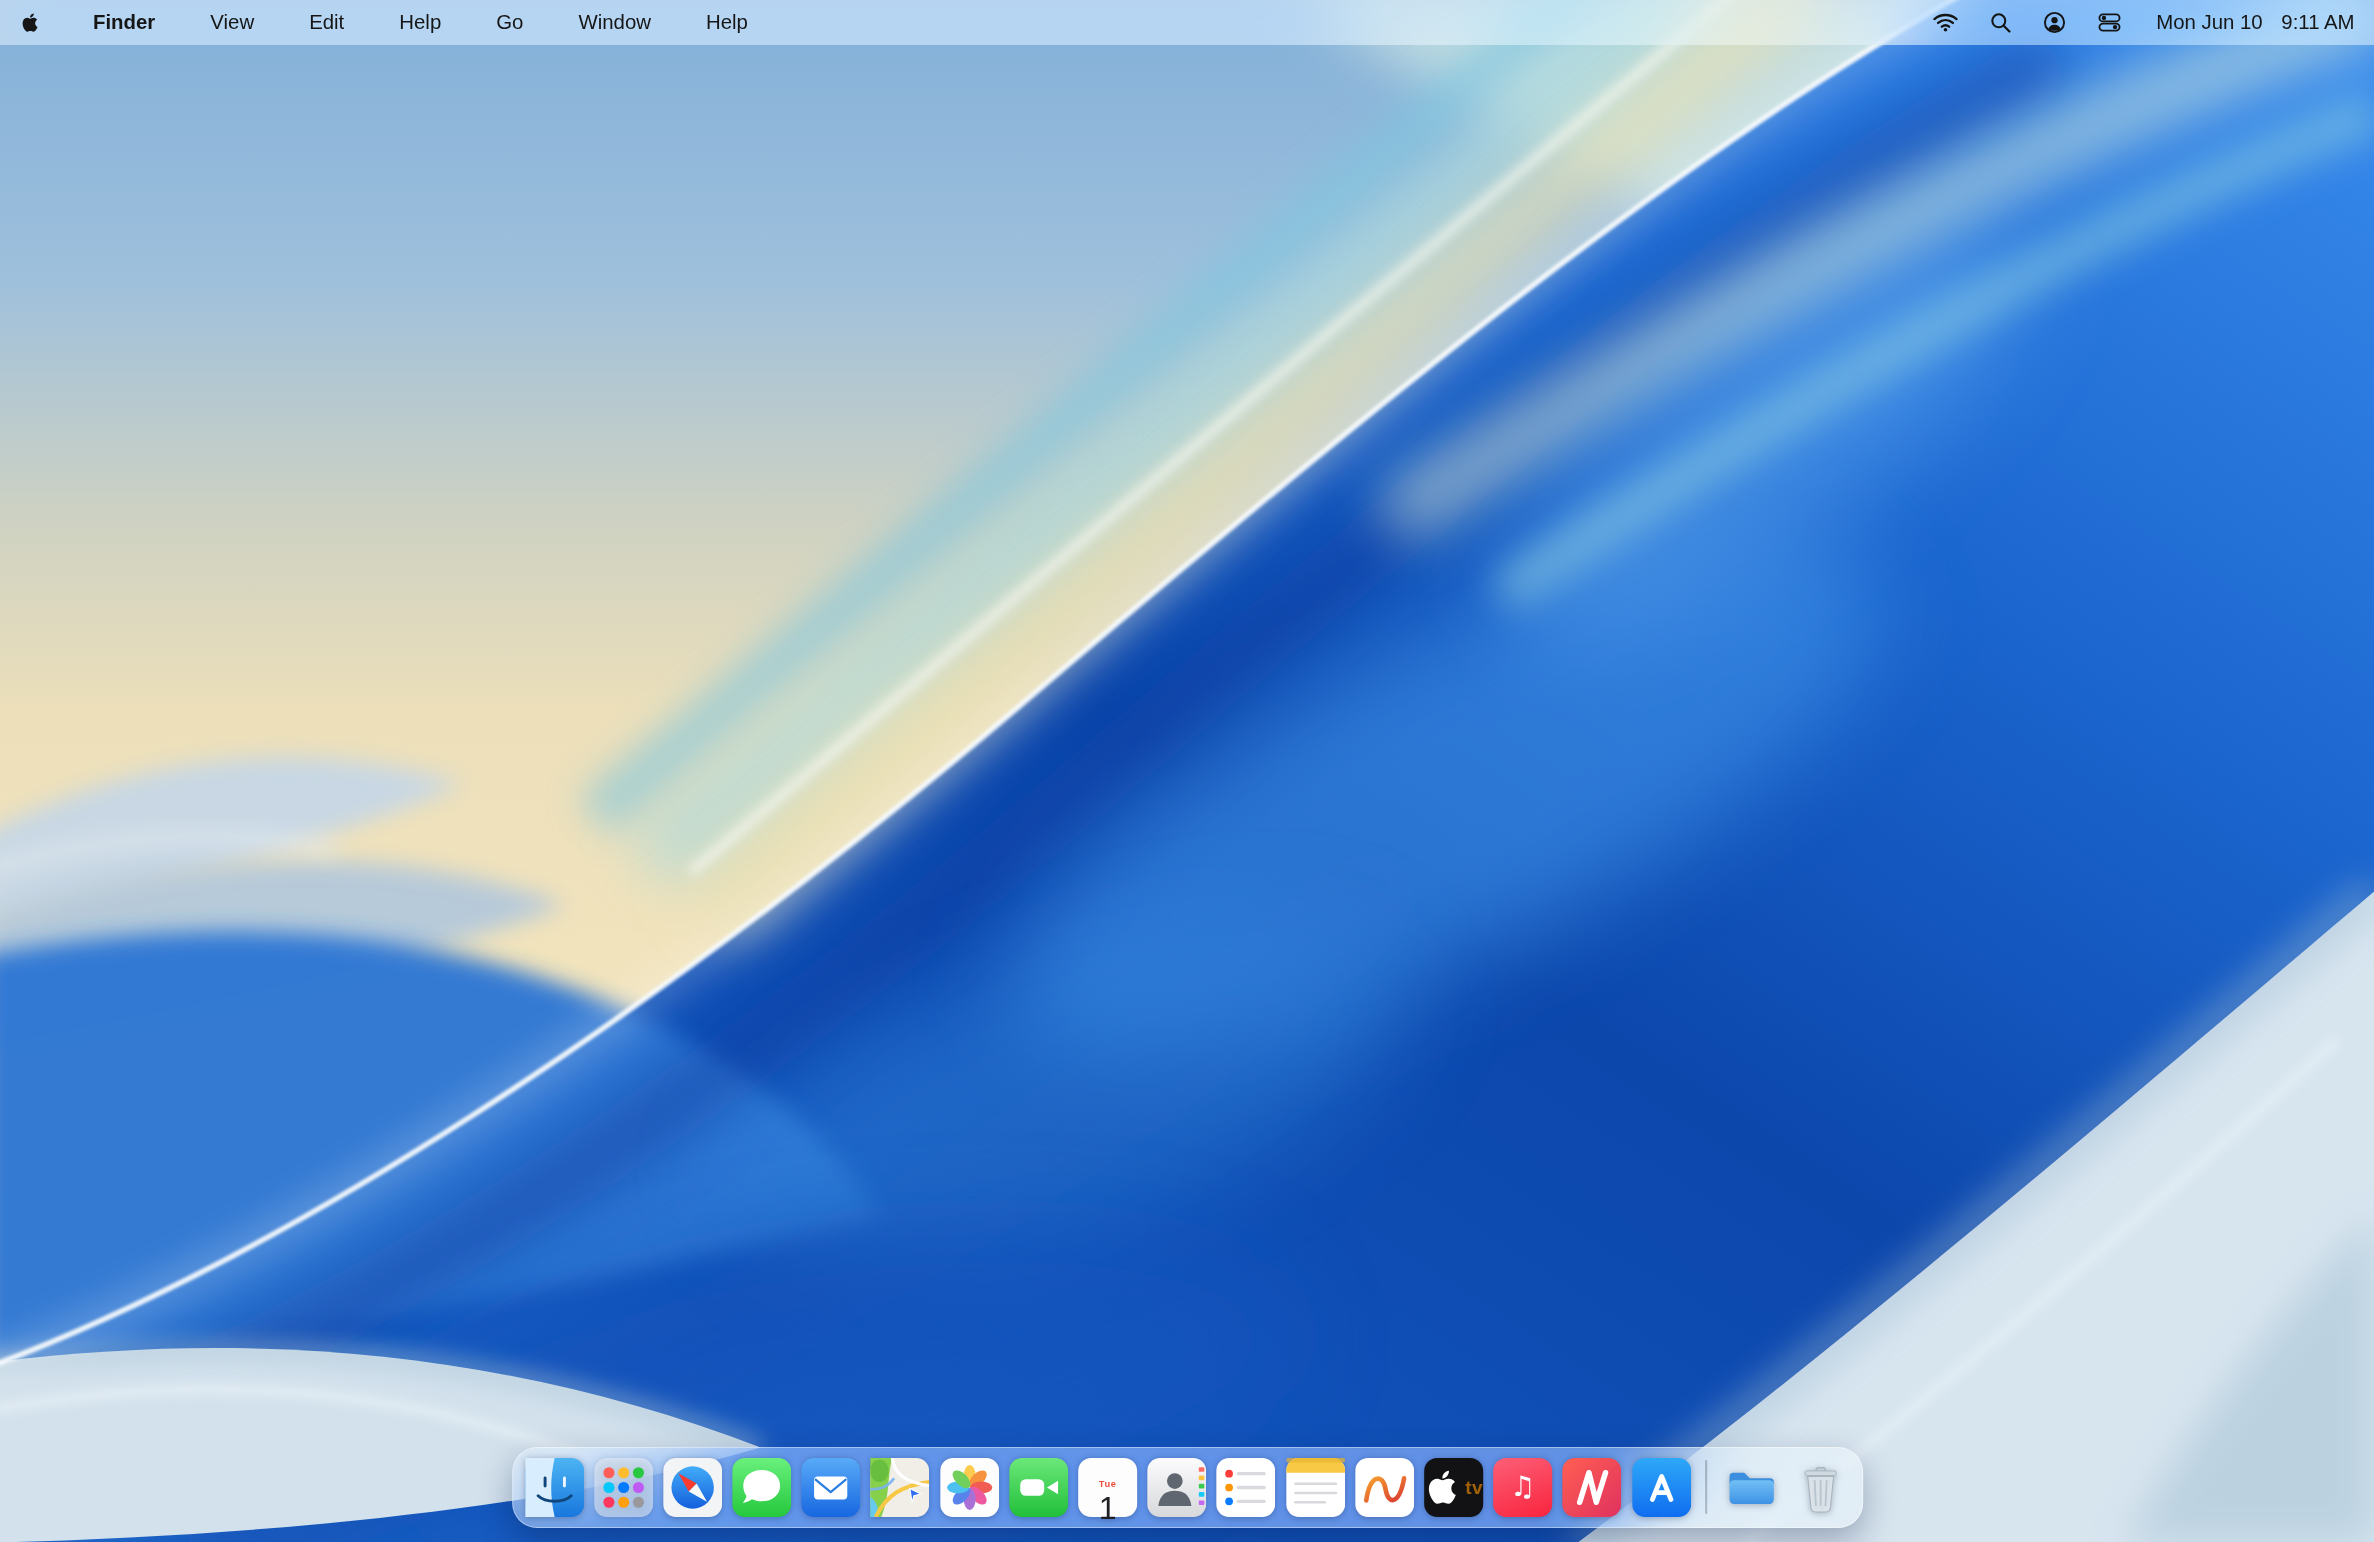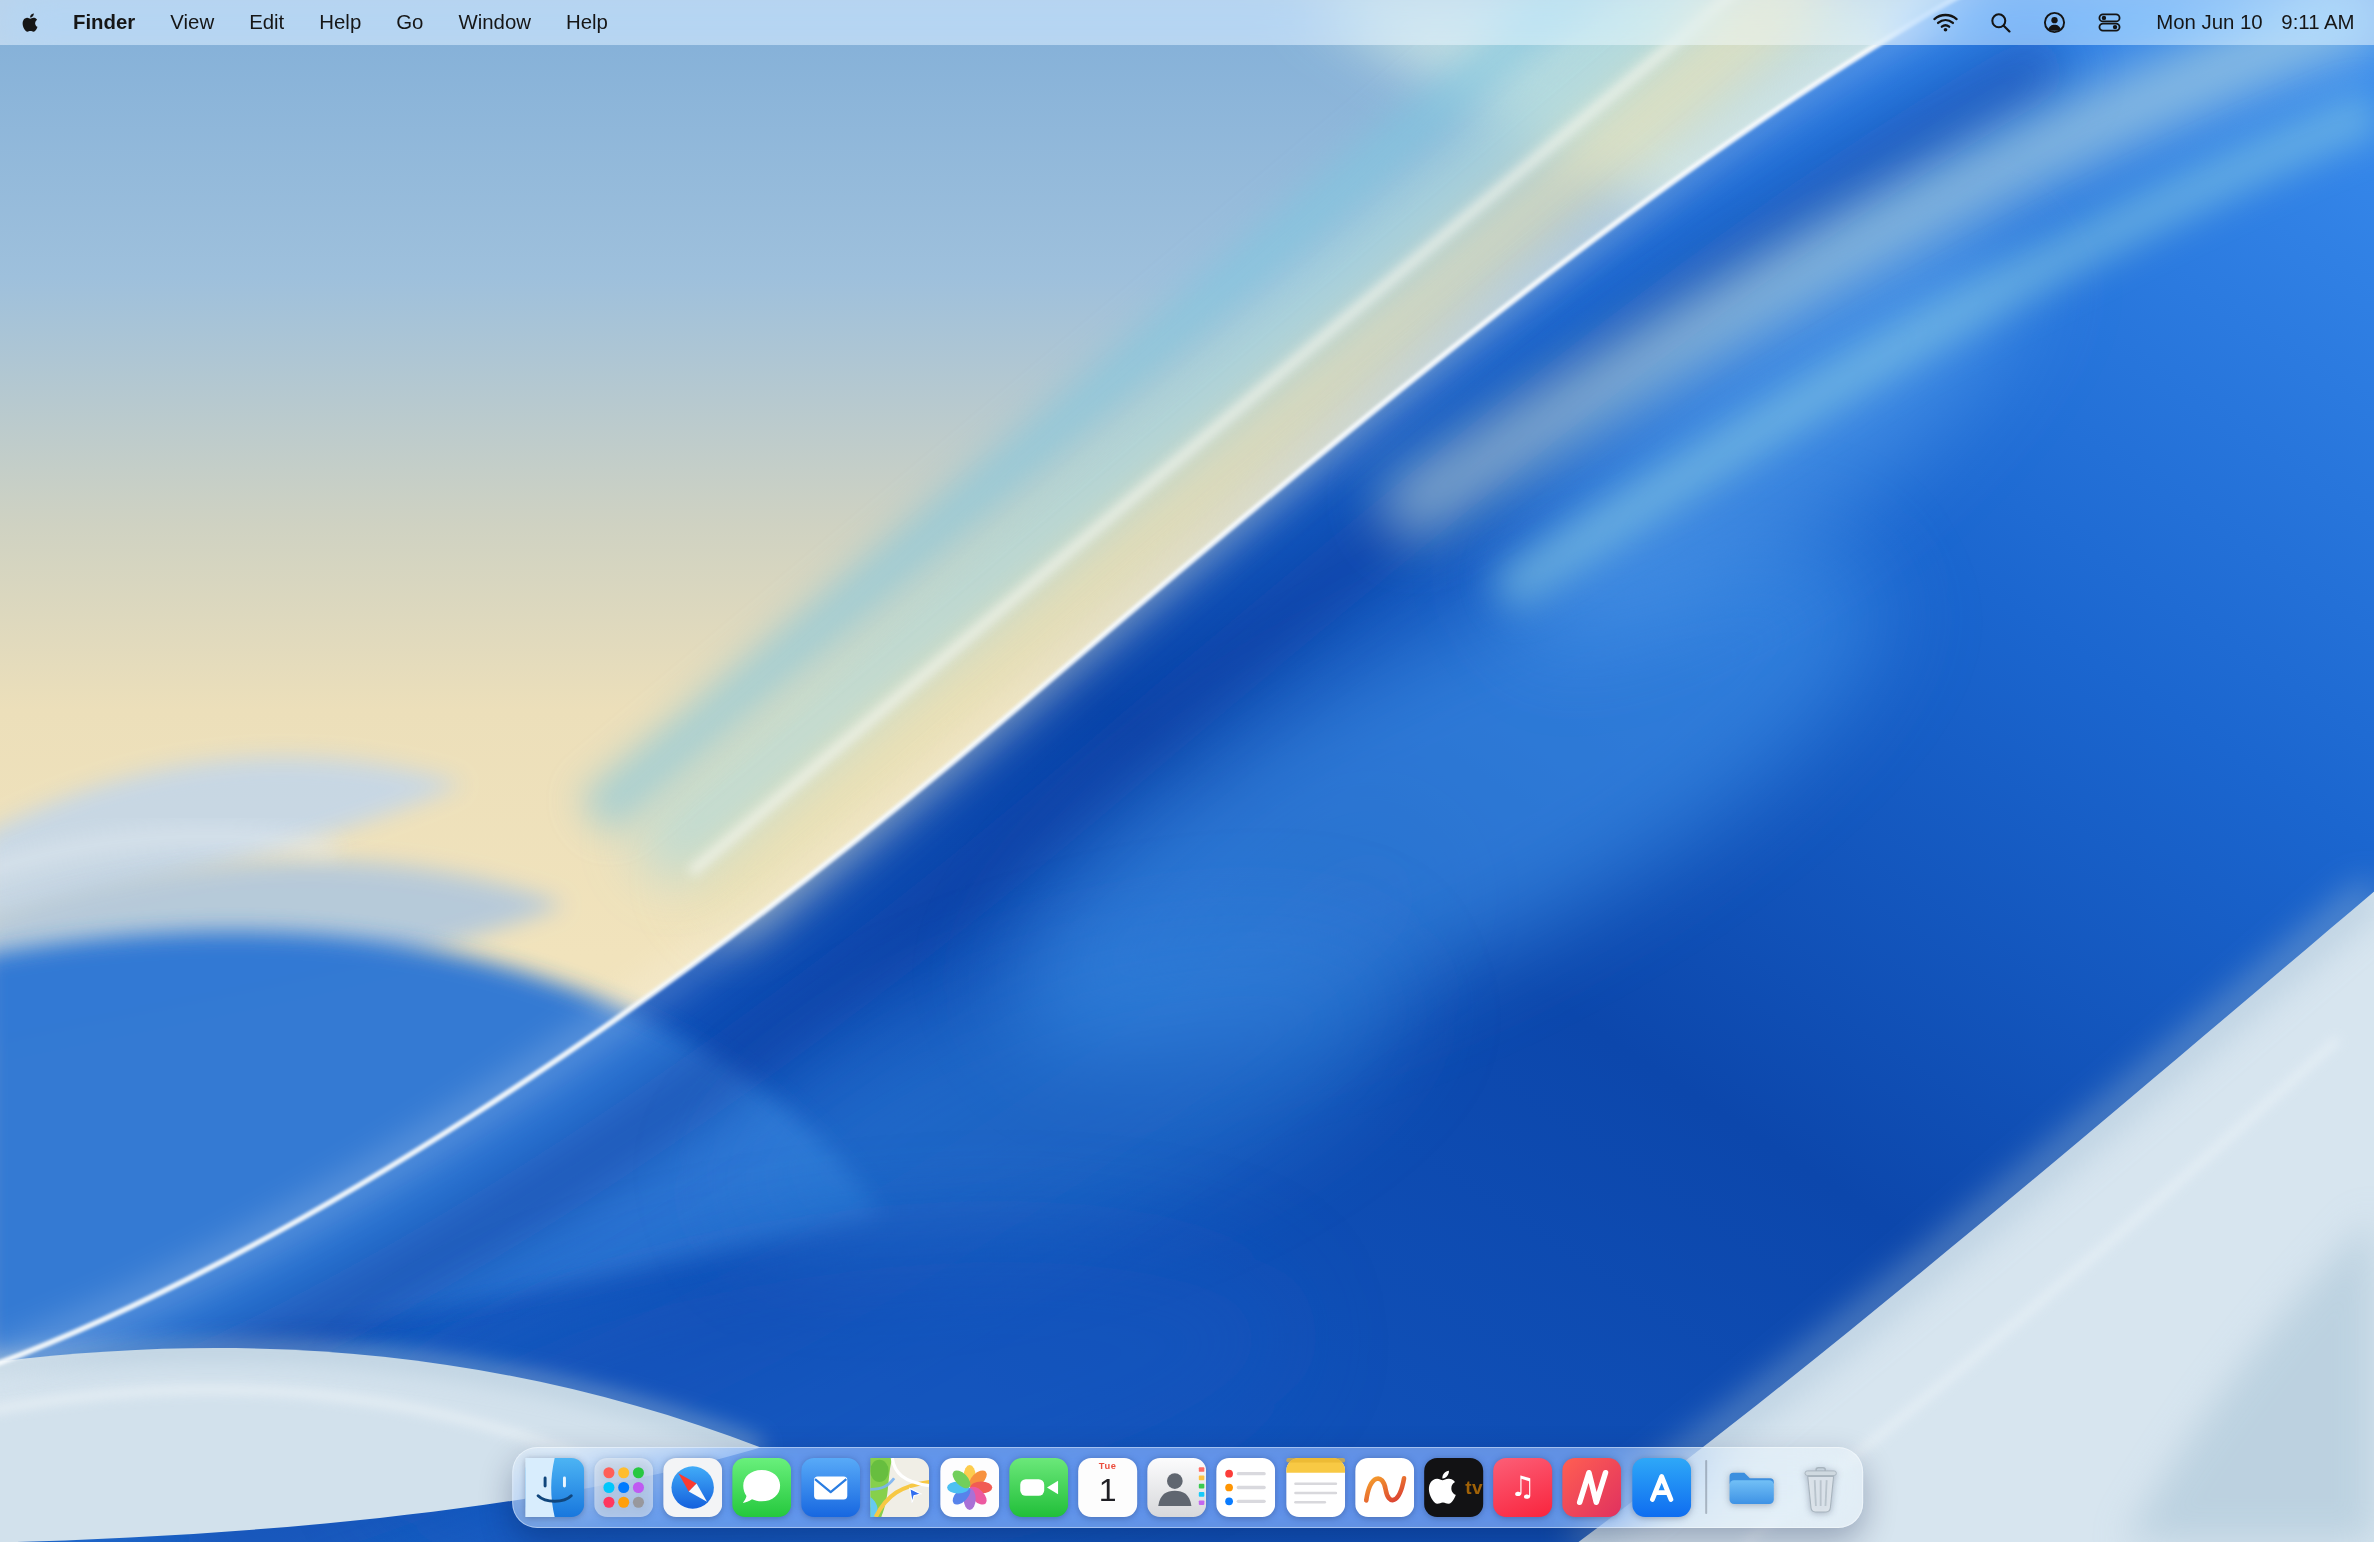--- a/index.html
+++ b/index.html
@@ -15,21 +15,21 @@
   
   .menubar{
     position:absolute;top:0;left:0;right:0;height:45px;z-index:10;
     display:flex;align-items:center;justify-content:space-between;
     padding:0 20.4px;
     background:rgba(250,251,253,0.48);
     backdrop-filter:blur(26px) saturate(160%);
     -webkit-backdrop-filter:blur(26px) saturate(160%);
     color:#161616;font-size:20.4px;
   }
-  .menu-left{display:flex;align-items:center;gap:35px;text-align:center;}
+  .menu-left{display:flex;align-items:center;gap:55px;text-align:center;}
   .apple-menu{display:flex;align-items:center;margin-right:-3.7px;}
   .menu-item{white-space:nowrap;}
   .menu-item.app-name{font-weight:700;}
   .menu-right{display:flex;align-items:center;gap:32px;}
   .status-icon{display:flex;align-items:center;}
   .status-icon svg{display:block;}
   .clock{display:flex;align-items:center;gap:18.6px;font-size:20.4px;margin-left:3px;}
 
   
   .dock{
@@ -45,21 +45,21 @@
   }
   .dock-item{
     width:59px;height:59px;position:relative;flex:0 0 auto;
     filter:drop-shadow(0 1.9px 3.7px rgba(5,15,45,0.30));
   }
   .dock-item svg{display:block;width:59px;height:59px;}
   .dock-divider{width:1.9px;height:54px;background:rgba(40,45,60,0.28);border-radius:0.9px;margin:0 4.6px;flex:0 0 auto;}
 
   .tile{border-radius:13px;}
   .tile-cal{background:#fdfdfd;display:flex;flex-direction:column;align-items:center;}
-  .cal-weekday{margin-top:4px;font-size:9.3px;font-weight:700;color:#ec4d3d;letter-spacing:0.6px;line-height:1;}
+  .cal-weekday{margin-top:22px;font-size:9.3px;font-weight:700;color:#ec4d3d;letter-spacing:0.6px;line-height:1;}
   .cal-day{font-size:32px;font-weight:300;color:#1f1f24;line-height:1;margin-top:2.8px;}
   .tile-tv{background:#121214;display:flex;align-items:center;justify-content:center;gap:2.8px;}
   .tv-text{color:#a16207;font-size:19px;font-weight:700;letter-spacing:0.5px;line-height:1;}
   .tile-music{background:linear-gradient(160deg,#fc5f77,#f9243d);display:flex;align-items:center;justify-content:center;}
   .music-note{color:#fff;font-size:28px;line-height:1;font-family:"DejaVu Sans",sans-serif;}
 </style>
 </head>
 <body>
 
 <div class="wallpaper">

